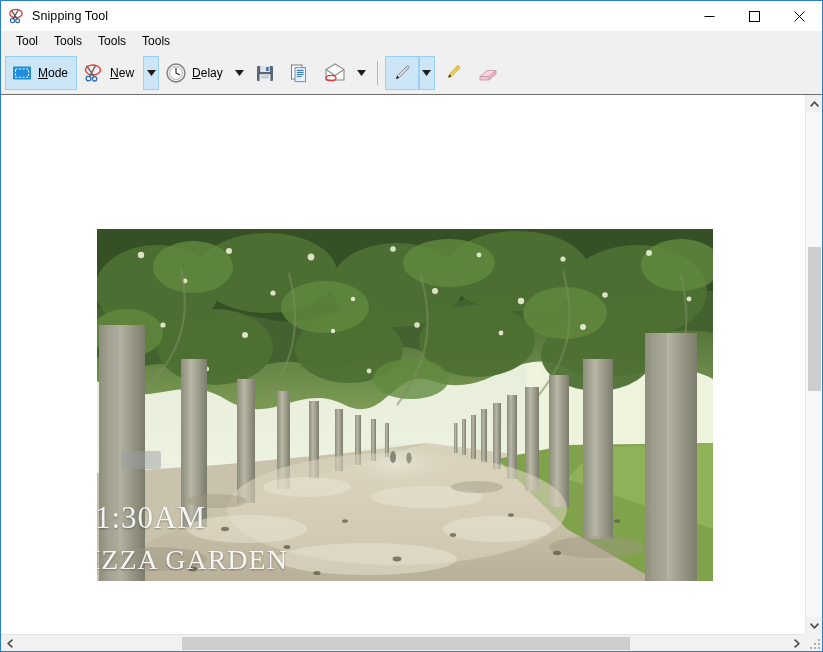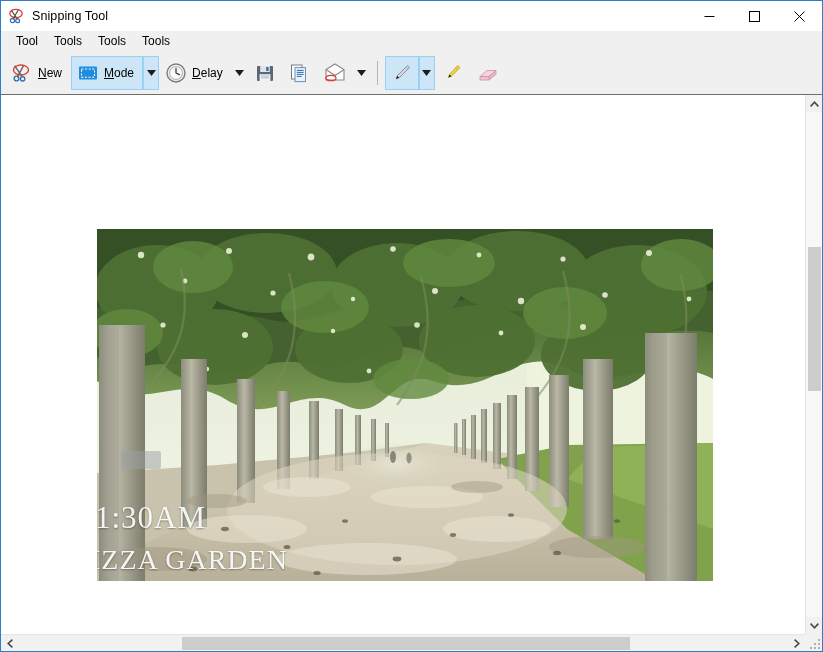--- a/index.html
+++ b/index.html
@@ -288,40 +288,40 @@
 
   <div id="menu-bar">
     <div class="menu-item">Tool</div>
     <div class="menu-item">Tools</div>
     <div class="menu-item">Tools</div>
     <div class="menu-item">Tools</div>
   </div>
 
   <div id="toolbar">
 
+    <div class="tb-item selected">
+      <span class="tb-icon">
+        <svg width="22" height="22" viewBox="0 0 22 22">
+          <rect x="2" y="4.5" width="18" height="13" rx="1" fill="#1f8ddd"></rect>
+          <rect x="4.5" y="7" width="13" height="8.2" fill="none" stroke="#ffffff" stroke-width="1.1" stroke-dasharray="2 1.6"></rect>
+        </svg>
+      </span>
+      <span class="tb-label"><u>M</u>ode</span>
+    </div>
+
     <div class="tb-item">
       <span class="tb-icon">
         <svg width="22" height="22" viewBox="0 0 22 22">
           <ellipse cx="10" cy="8" rx="7.5" ry="5" fill="none" stroke="#e03a3a" stroke-width="1.4"></ellipse>
           <circle cx="5.5" cy="16.5" r="2.4" fill="none" stroke="#2a6fb5" stroke-width="1.3"></circle>
           <circle cx="11.6" cy="16.8" r="2.2" fill="none" stroke="#2a6fb5" stroke-width="1.3"></circle>
           <path d="M3.6 3.6 L11.4 15.2 M12.6 3.4 L6.2 15.4" stroke="#666" stroke-width="1.4" fill="none"></path>
         </svg>
       </span>
       <span class="tb-label"><u>N</u>ew</span>
-    </div>
-
-    <div class="tb-item selected">
-      <span class="tb-icon">
-        <svg width="22" height="22" viewBox="0 0 22 22">
-          <rect x="2" y="4.5" width="18" height="13" rx="1" fill="#1f8ddd"></rect>
-          <rect x="4.5" y="7" width="13" height="8.2" fill="none" stroke="#ffffff" stroke-width="1.1" stroke-dasharray="2 1.6"></rect>
-        </svg>
-      </span>
-      <span class="tb-label"><u>M</u>ode</span>
     </div>
     <div class="tb-caret selected">
       <svg width="9" height="6" viewBox="0 0 9 6">
           <path d="M0 0 L9 0 L4.5 6 Z" fill="#1d1d1d"></path>
         </svg>
     </div>
 
     <div class="tb-item">
       <span class="tb-icon">
         <svg width="22" height="22" viewBox="0 0 22 22">

